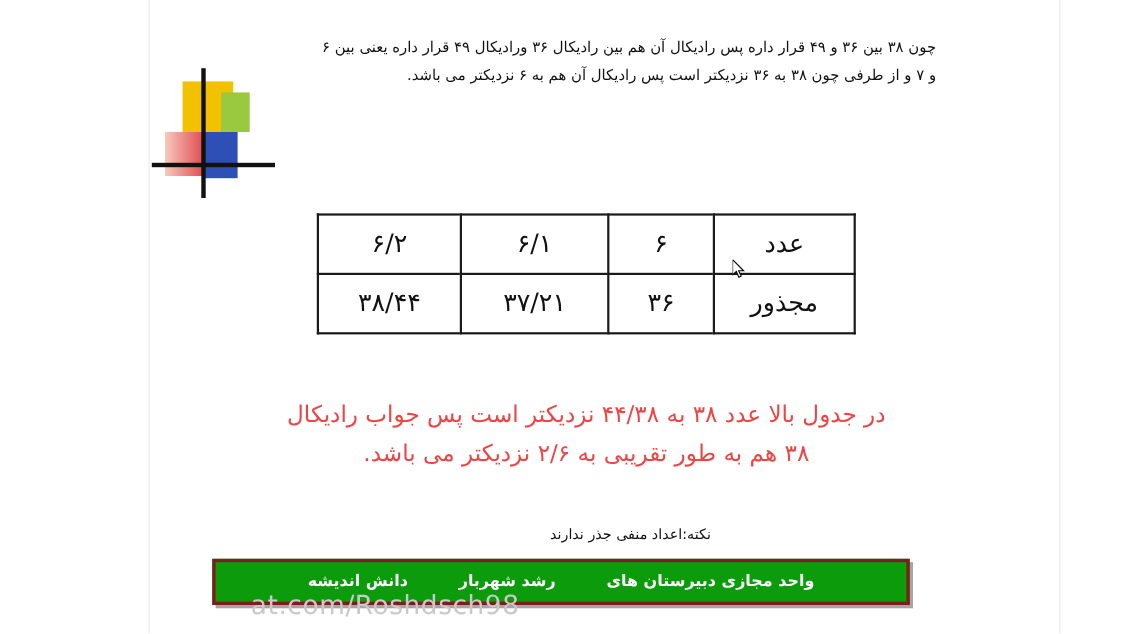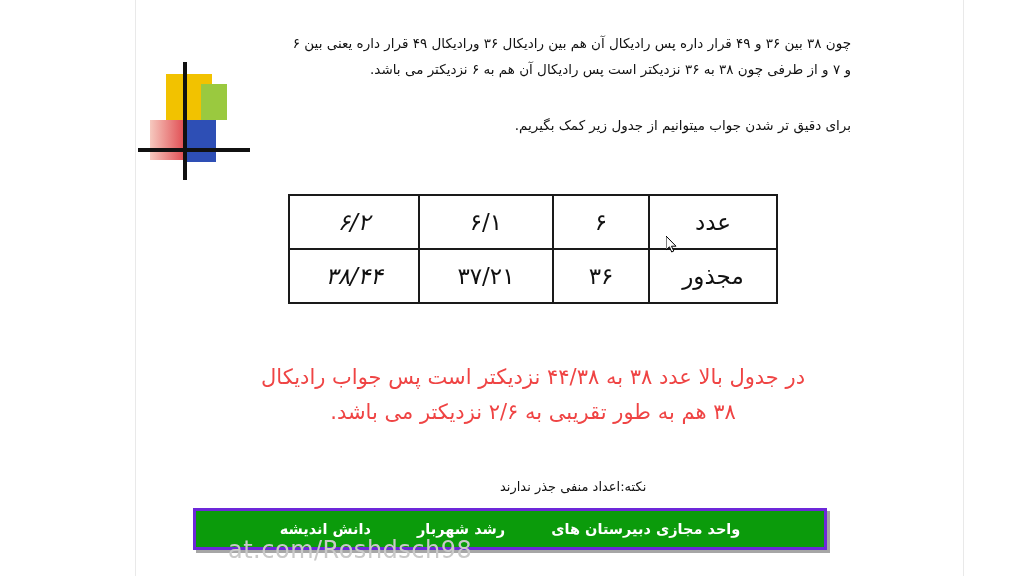--- a/index.html
+++ b/index.html
@@ -109,21 +109,21 @@
     text-align: center;
     vertical-align: middle;
     font-size: 23px;
     color: #111111;
     font-family: "DejaVu Sans", sans-serif;
     padding: 0 6px;
   }
   td.c-label { width: 114px; }
   td.c-1 { width: 82px; }
   td.c-2 { width: 120px; border-radius: 26px; }
-  td.c-3 { width: 116px; font-style: italic; }
+  td.c-3 { width: 116px; }
   td.red-val { color: #d8231d; }
   td.blue-val { color: #2c3fa8; }
 
   
   .conclusion {
     position: absolute;
     left: 210px;
     top: 360px;
     width: 646px;
     direction: rtl;
@@ -147,21 +147,21 @@
   }
 
   
   .footer-banner {
     position: absolute;
     left: 193px;
     top: 508px;
     width: 628px;
     height: 36px;
     background: #0b9b0b;
-    border: 3px solid #6d28d9;
+    border: 3px solid #7f1d1d;
     box-shadow: 3px 3px 0 rgba(0,0,0,0.35);
     display: flex;
     align-items: center;
     justify-content: center;
     direction: rtl;
   }
   .footer-banner .ftext {
     color: #ffffff;
     font-size: 14.5px;
     font-weight: bold;
@@ -206,21 +206,20 @@
     <div class="sq-yellow"></div>
     <div class="sq-green"></div>
     <div class="sq-red"></div>
     <div class="sq-blue"></div>
     <div class="bar-h"></div>
     <div class="bar-v"></div>
   </div>
 
   <div class="para-top">چون ۳۸ بین ۳۶ و ۴۹ قرار داره پس رادیکال آن هم بین رادیکال ۳۶ ورادیکال ۴۹ قرار داره یعنی بین ۶ و ۷ و از طرفی چون ۳۸ به ۳۶ نزدیکتر است پس رادیکال آن هم به ۶ نزدیکتر می باشد.</div>
 
-  <div class="para-second">برای دقیق تر شدن جواب میتوانیم از جدول زیر کمک بگیریم.</div>
 
   <div class="table-wrap">
     <table class="sqtable">
       <tbody>
         <tr>
           <td class="c-label">عدد</td>
           <td class="c-1">۶</td>
           <td class="c-2">۶/۱</td>
           <td class="c-3 red-val">۶/۲</td>
         </tr>

